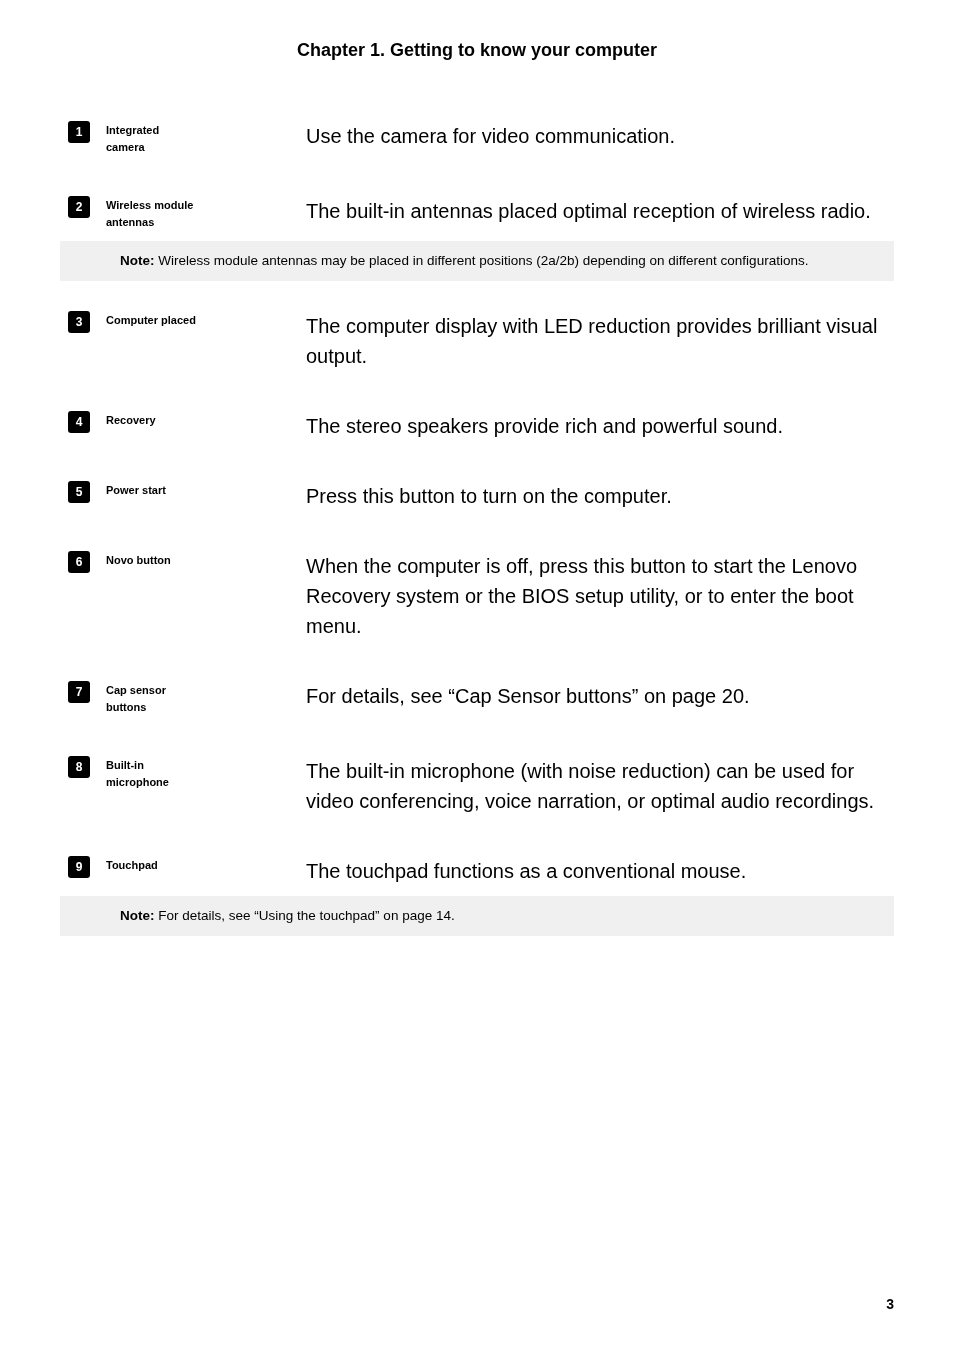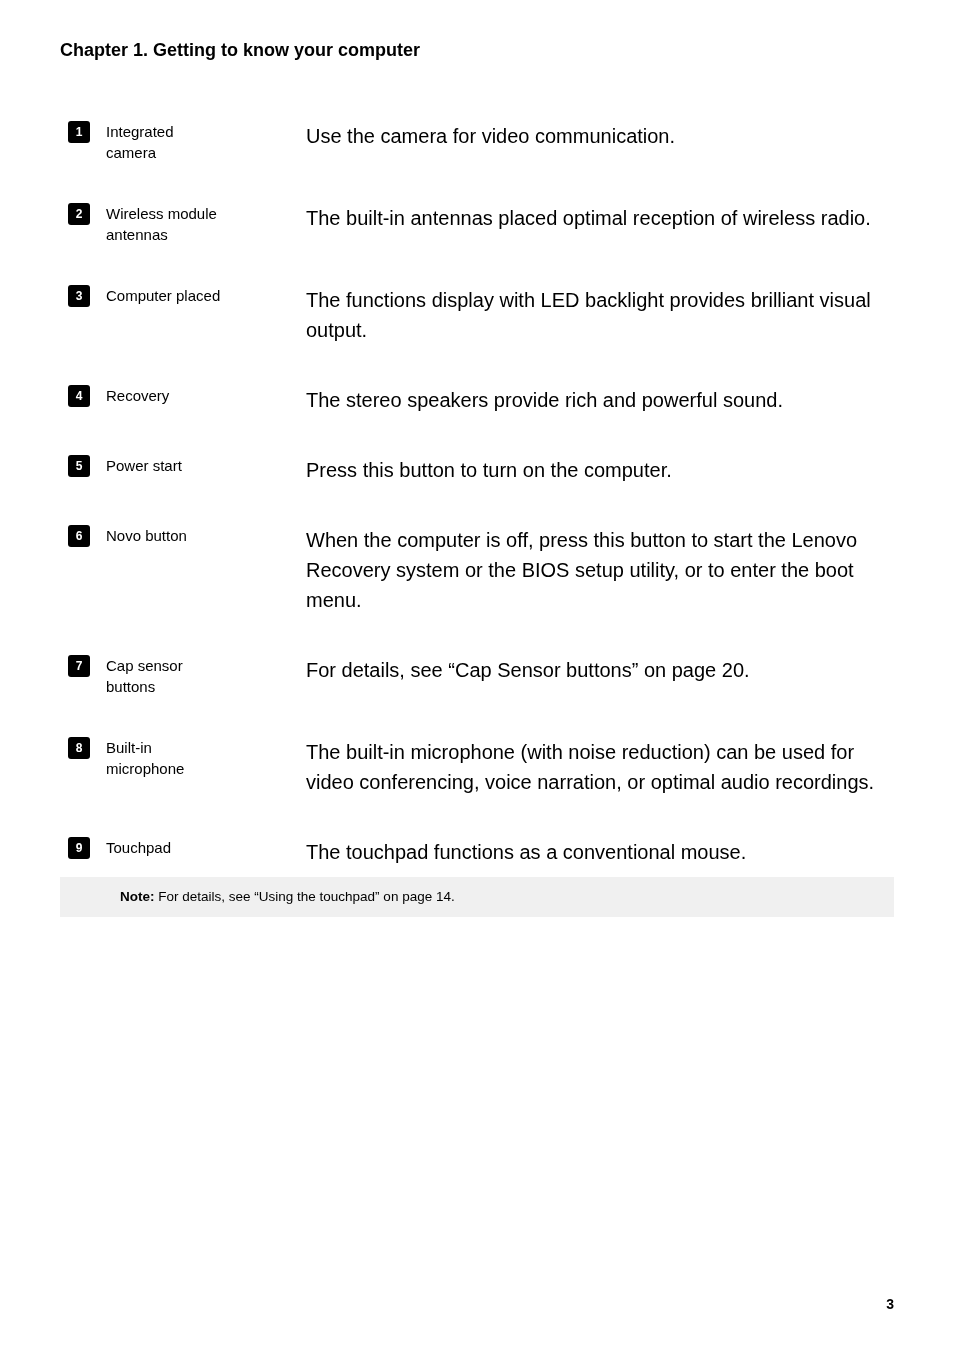--- a/index.html
+++ b/index.html
@@ -12,21 +12,21 @@
       background: #ffffff;
       font-family: Arial, Helvetica, sans-serif;
       font-size: 14px;
       color: #000000;
       width: 954px;
       min-height: 1352px;
       padding: 40px 60px 60px 60px;
     }
 
     .page-header {
-      text-align: left;
+      text-align: center;
       margin-bottom: 40px;
       padding-bottom: 10px;
     }
 
     .page-header h1 {
       font-size: 18px;
       font-weight: bold;
       color: #000;
     }
 
@@ -58,22 +58,22 @@
       width: 38px;
       padding-top: 12px;
     }
 
     .term-cell {
       width: 200px;
       padding-top: 10px;
     }
 
     .term-cell .term {
-      font-size: 15px;
-      font-weight: normal;
+      font-size: 11px;
+      font-weight: bold;
       color: #000;
       line-height: 1.4;
     }
 
     .desc-cell {
       padding-top: 10px;
       line-height: 1.5;
       color: #000;
       font-size: 20px;
     }
@@ -120,27 +120,32 @@
         <td class="desc-cell">Use the camera for video communication.</td>
       </tr>
       <tr class="spacer-row">
         <td colspan="3"></td>
       </tr>
       <tr>
         <td class="num-cell"><span class="num-badge">2</span></td>
         <td class="term-cell"><span class="term">Wireless module<br>antennas</span></td>
         <td class="desc-cell">The built-in antennas placed optimal reception of wireless radio.</td>
       </tr>
+      <tr class="note-row">
+        <td colspan="3">
+          <div class="note-indent"><span class="note-bold">Note:</span> Wireless module antennas may be placed in different positions (2a/2b) depending on different configurations.</div>
+        </td>
+      </tr>
       <tr class="spacer-row">
         <td colspan="3"></td>
       </tr>
       <tr>
         <td class="num-cell"><span class="num-badge">3</span></td>
         <td class="term-cell"><span class="term">Computer placed</span></td>
-        <td class="desc-cell">The functions display with LED backlight provides brilliant visual output.</td>
+        <td class="desc-cell">The computer display with LED reduction provides brilliant visual output.</td>
       </tr>
       <tr class="spacer-row">
         <td colspan="3"></td>
       </tr>
       <tr>
         <td class="num-cell"><span class="num-badge">4</span></td>
         <td class="term-cell"><span class="term">Recovery</span></td>
         <td class="desc-cell">The stereo speakers provide rich and powerful sound.</td>
       </tr>
       <tr class="spacer-row">

